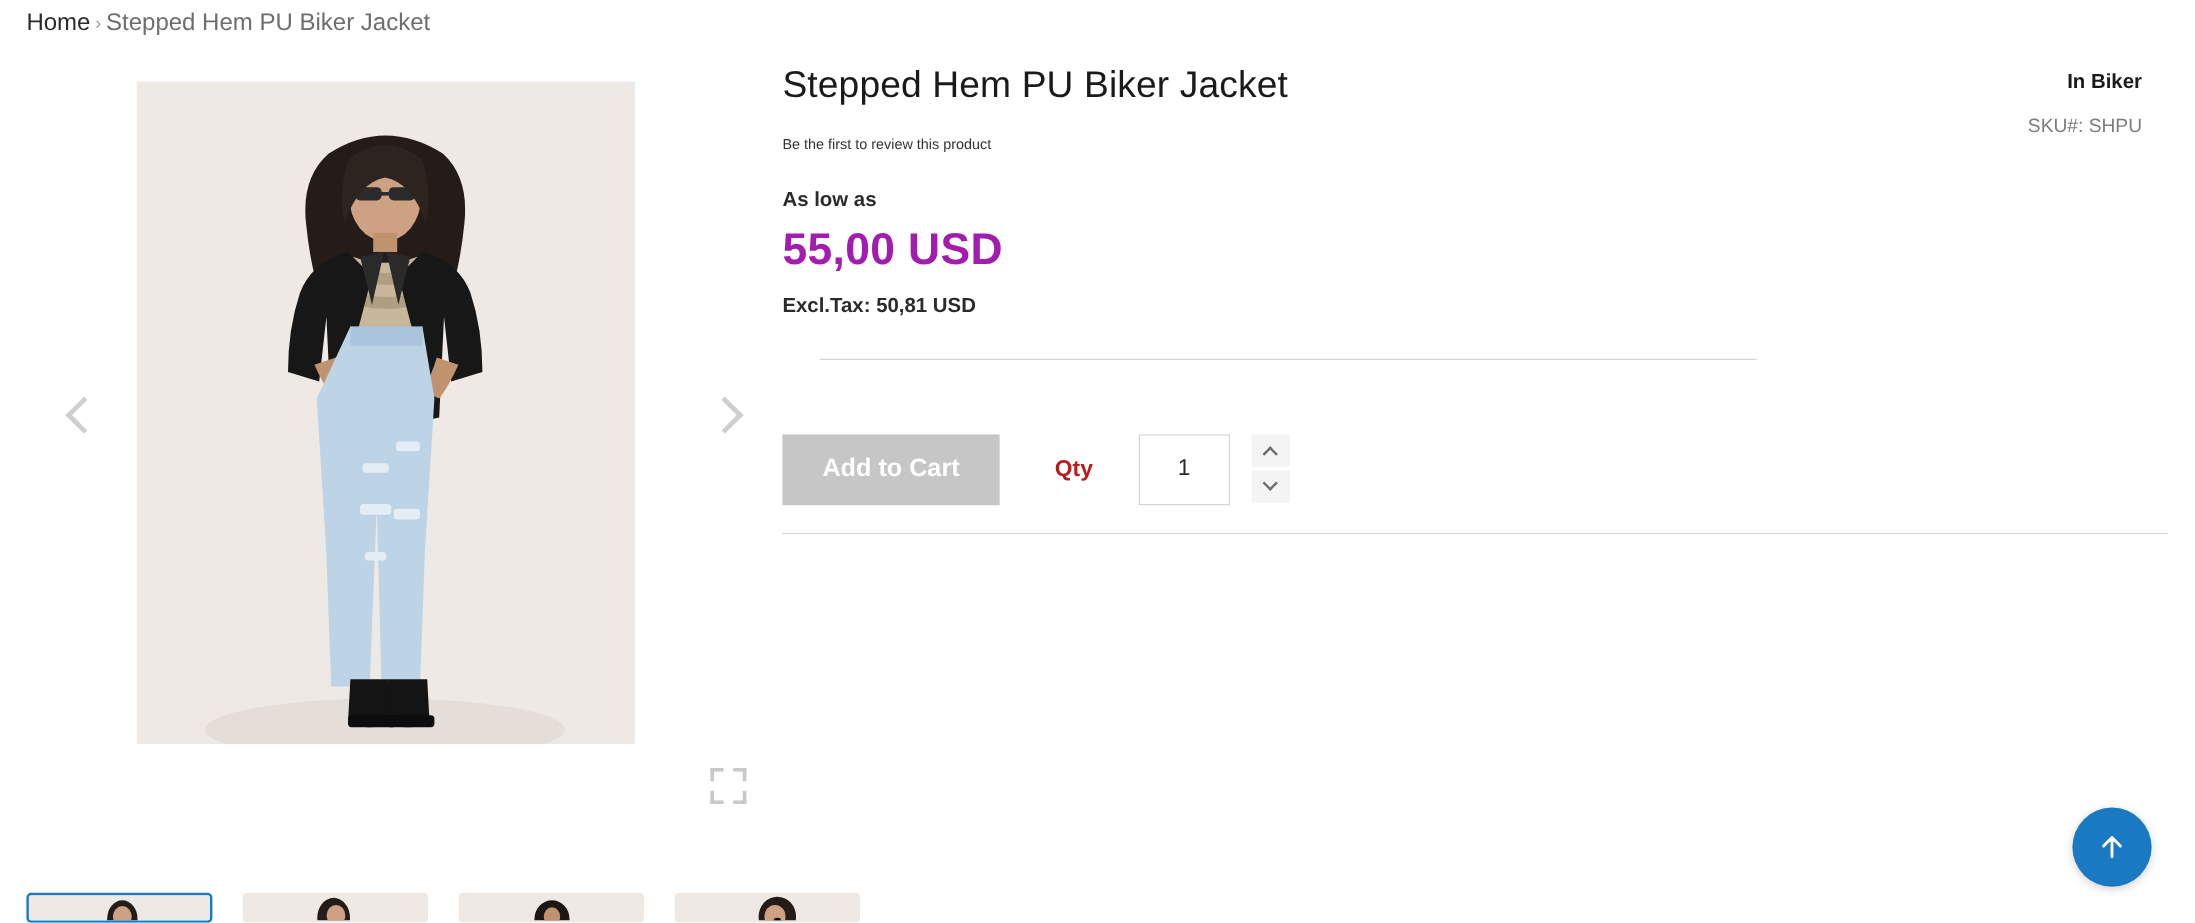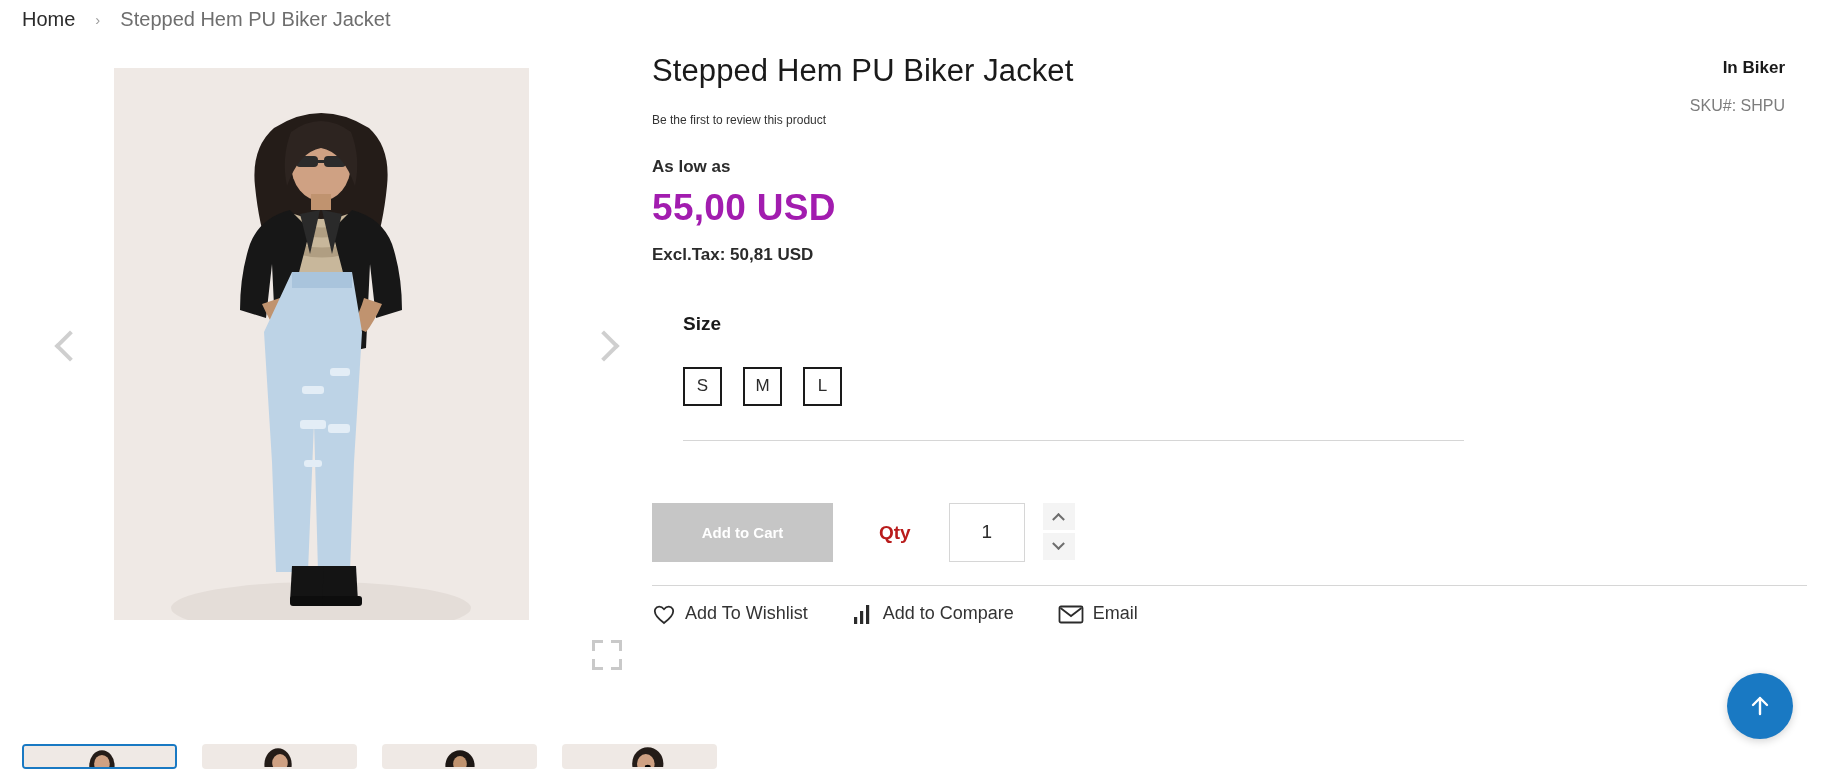--- a/index.html
+++ b/index.html
@@ -8,21 +8,21 @@
     width: 1829px; height: 769px;
     background: #ffffff;
     font-family: "Liberation Sans", sans-serif;
     overflow: hidden;
   }
   .page { position: relative; width: 1829px; height: 769px; background:#fff; }
 
   
   .breadcrumb {
     position: absolute; left: 22px; top: 8px;
-    display: flex; align-items: center; gap: 20px;
+    display: flex; align-items: center; gap: 4px;
     font-size: 20px; color: #575757;
   }
   .crumb-home { color: #2b2b2b; cursor: pointer; }
   .crumb-sep { color: #9b9b9b; font-size: 15px; }
   .crumb-current { color: #6e6e6e; }
 
   
   .gallery {
     position: absolute; left: 22px; top: 58px;
     width: 610px; height: 575px;
@@ -108,21 +108,21 @@
     margin-top: 34px; margin-left: 31px;
     width: 781px; height: 1px; background: #d6d6d6;
   }
 
   .cart-row {
     margin-top: 62px; display: flex; align-items: flex-start; gap: 24px;
   }
   .add-cart {
     width: 181px; height: 59px;
     background: #c6c6c6; color: #ffffff; border: none;
-    font-size: 15px; font-weight: 700; cursor: pointer;
+    font-size: 21px; font-weight: 700; cursor: pointer;
     font-family: "Liberation Sans", sans-serif;
   }
   .qty-label {
     font-size: 19px; font-weight: 700; color: #b91c1c;
     margin-top: 19px; margin-left: 22px;
   }
   .qty-wrap { display: flex; margin-left: 14px; }
   .qty-input {
     width: 76px; height: 59px;
     border: 1px solid #d6d6d6; background: #fff;
@@ -271,28 +271,20 @@
     </div>
 
     <div class="review-link">Be the first to review this product</div>
 
     <div class="price-block">
       <div class="as-low-as">As low as</div>
       <div class="price-main">55,00 USD</div>
       <div class="price-tax">Excl.Tax: 50,81 USD</div>
     </div>
 
-    <div class="size-section">
-      <div class="size-label">Size</div>
-      <div class="swatches">
-        <div class="swatch">S</div>
-        <div class="swatch">M</div>
-        <div class="swatch">L</div>
-      </div>
-    </div>
 
     <div class="divider"></div>
 
     <div class="cart-row">
       <button class="add-cart">Add to Cart</button>
       <div class="qty-label">Qty</div>
       <div class="qty-wrap">
         <input class="qty-input" value="1" style="">
         <div class="steppers">
           <div class="step-btn">
@@ -300,45 +292,20 @@
           </div>
           <div class="step-btn">
             <span class="s-chev down"></span>
           </div>
         </div>
       </div>
     </div>
 
     <div class="bottom-divider"></div>
 
-    <div class="actions">
-      <div class="action">
-        <svg width="24" height="22" viewBox="0 0 24 22">
-          <path d="M12 20 C4 14 1.5 9.5 3.4 5.9 C5 2.8 9.2 2.8 12 6.2 C14.8 2.8 19 2.8 20.6 5.9 C22.5 9.5 20 14 12 20 Z" fill="none" stroke="#2b2b2b" stroke-width="1.8"></path>
-        </svg>
-        <span class="action-label">Add To Wishlist</span>
-      </div>
-
-      <div class="action">
-        <svg width="22" height="22" viewBox="0 0 22 22">
-          <rect x="2" y="14" width="3.2" height="7" fill="#2b2b2b"></rect>
-          <rect x="8" y="8" width="3.2" height="13" fill="#2b2b2b"></rect>
-          <rect x="14" y="2" width="3.2" height="19" fill="#2b2b2b"></rect>
-        </svg>
-        <span class="action-label">Add to Compare</span>
-      </div>
-
-      <div class="action">
-        <svg width="26" height="22" viewBox="0 0 26 22">
-          <rect x="1.5" y="3.5" width="23" height="16" rx="1.5" fill="none" stroke="#2b2b2b" stroke-width="1.8"></rect>
-          <path d="M2.5 5 L13 13 L23.5 5" fill="none" stroke="#2b2b2b" stroke-width="1.8"></path>
-        </svg>
-        <span class="action-label">Email</span>
-      </div>
-    </div>
   </div>
 
   <div class="scroll-top">
     <svg width="30" height="30" viewBox="0 0 30 30">
       <path d="M15 23 L15 7 M15 7 L8 14 M15 7 L22 14" fill="none" stroke="#fff" stroke-width="2.4" stroke-linecap="round" stroke-linejoin="round"></path>
     </svg>
   </div>
 
 </div>
 

